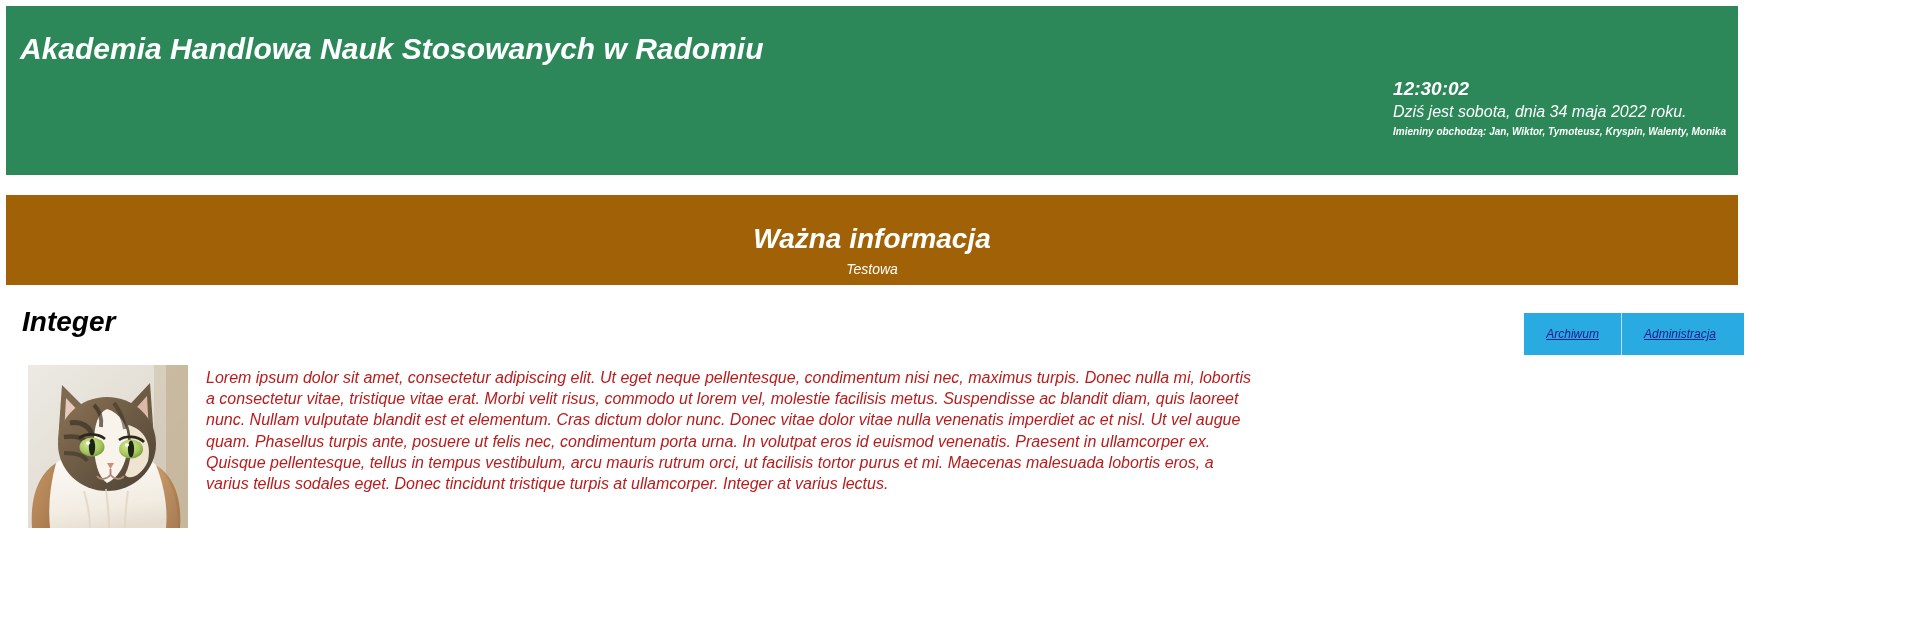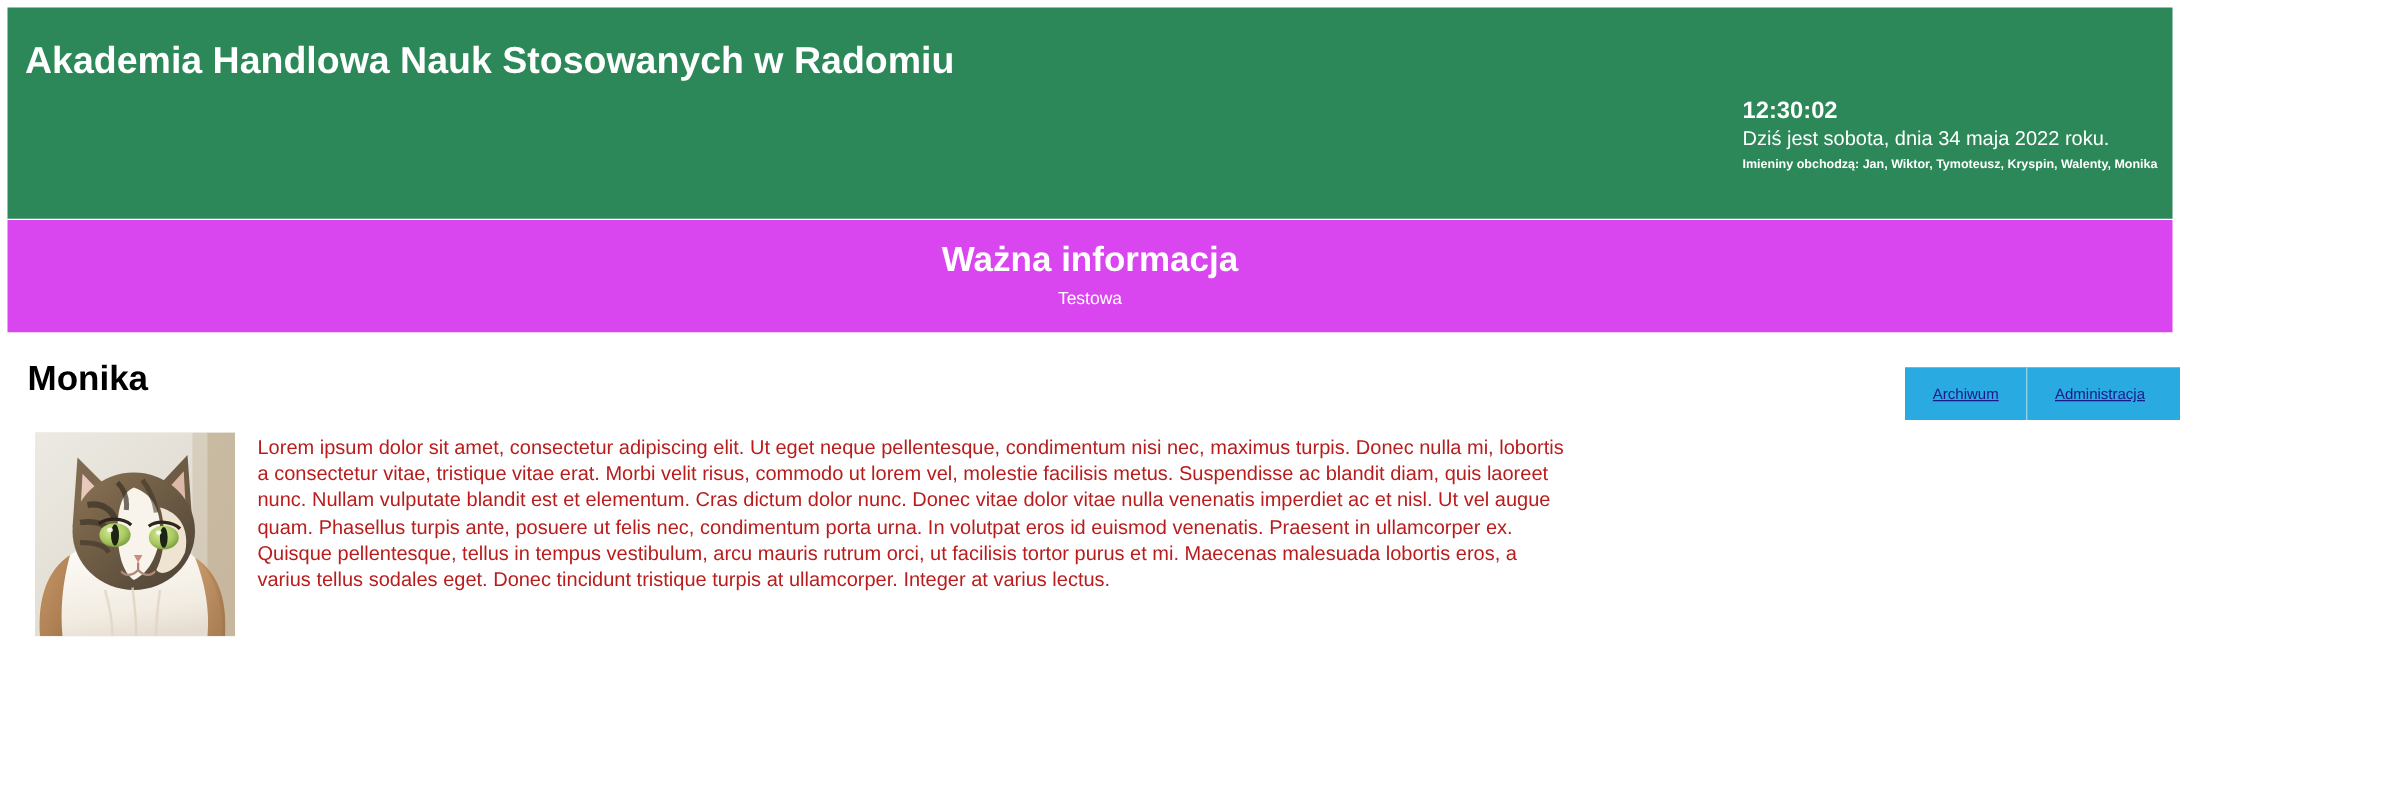--- a/index.html
+++ b/index.html
@@ -13,20 +13,21 @@
     font-family: "Liberation Sans", sans-serif;
     overflow: hidden;
   }
 
   .page {
     width: 1744px;
     height: 637px;
     background: #ffffff;
     padding: 6px 6px 0 6px;
     position: relative;
+    font-style: italic;
   }
 
   
   .site-header {
     background: #2e8b57;
     background-color: #2c8858;
     width: 100%;
     height: 169px;
     position: relative;
     color: #ffffff;
@@ -64,27 +65,27 @@
   }
   .header-nameday {
     font-size: 10px;
     font-weight: bold;
     color: #ffffff;
     display: block;
   }
 
   
   .alert-banner {
-    background: #d946ef;
+    background: #a16207;
     width: 100%;
     height: 90px;
-    margin-top: 1px;
+    margin-top: 20px;
     color: #ffffff;
     text-align: center;
-    padding-top: 15px;
+    padding-top: 27px;
   }
   .alert-title {
     font-size: 28px;
     font-weight: bold;
     color: #ffffff;
     line-height: 1.2;
     margin: 0 0 5px 0;
     display: block;
   }
   .alert-subtitle {
@@ -192,21 +193,21 @@
 
     <div class="toolbar">
       <div class="toolbar-btn">
         <a href="#">Archiwum</a>
       </div>
       <div class="toolbar-btn">
         <a href="#">Administracja</a>
       </div>
     </div>
 
-    <h1 class="article-title">Monika</h1>
+    <h1 class="article-title">Integer</h1>
 
     <div class="article-body">
 
       <div class="thumb">
         <svg viewBox="0 0 160 163" xmlns="http://www.w3.org/2000/svg" role="img" aria-label="cat photo">
           <defs>
             <linearGradient id="bgw" x1="0" y1="0" x2="1" y2="1">
               <stop offset="0%" stop-color="#eceae3"></stop>
               <stop offset="55%" stop-color="#e2ddd4"></stop>
               <stop offset="100%" stop-color="#d8d2c8"></stop>

